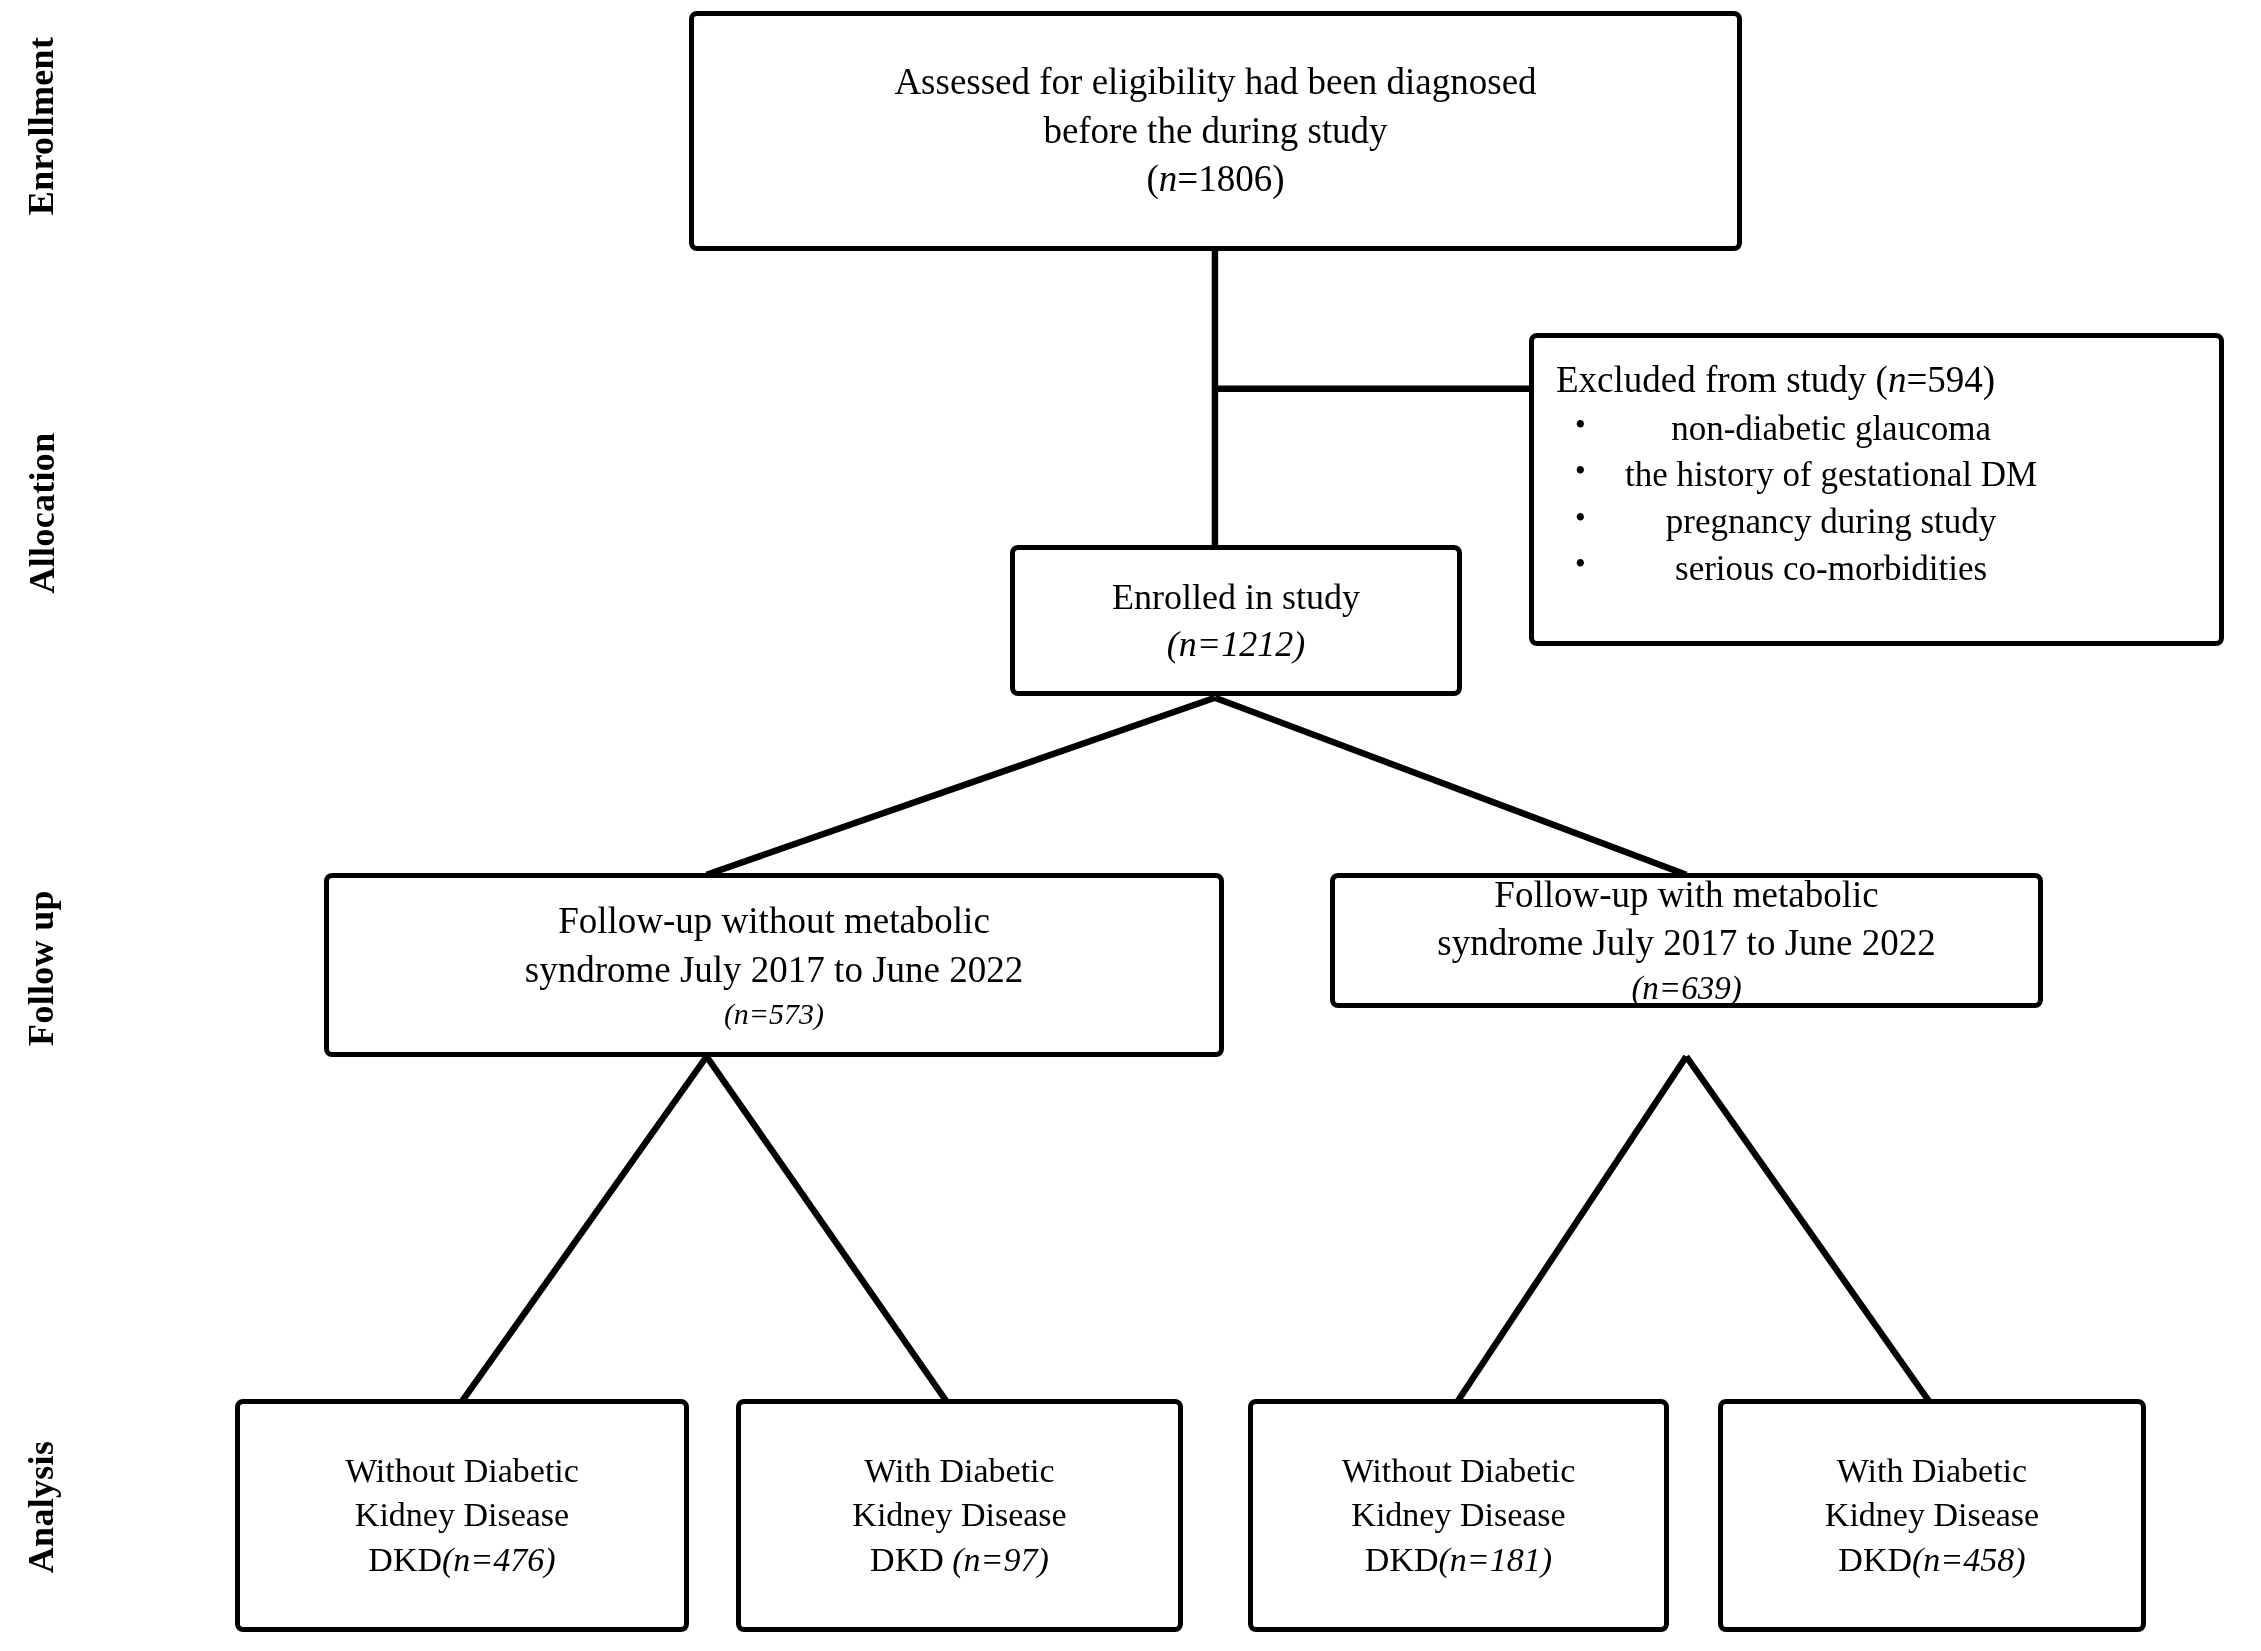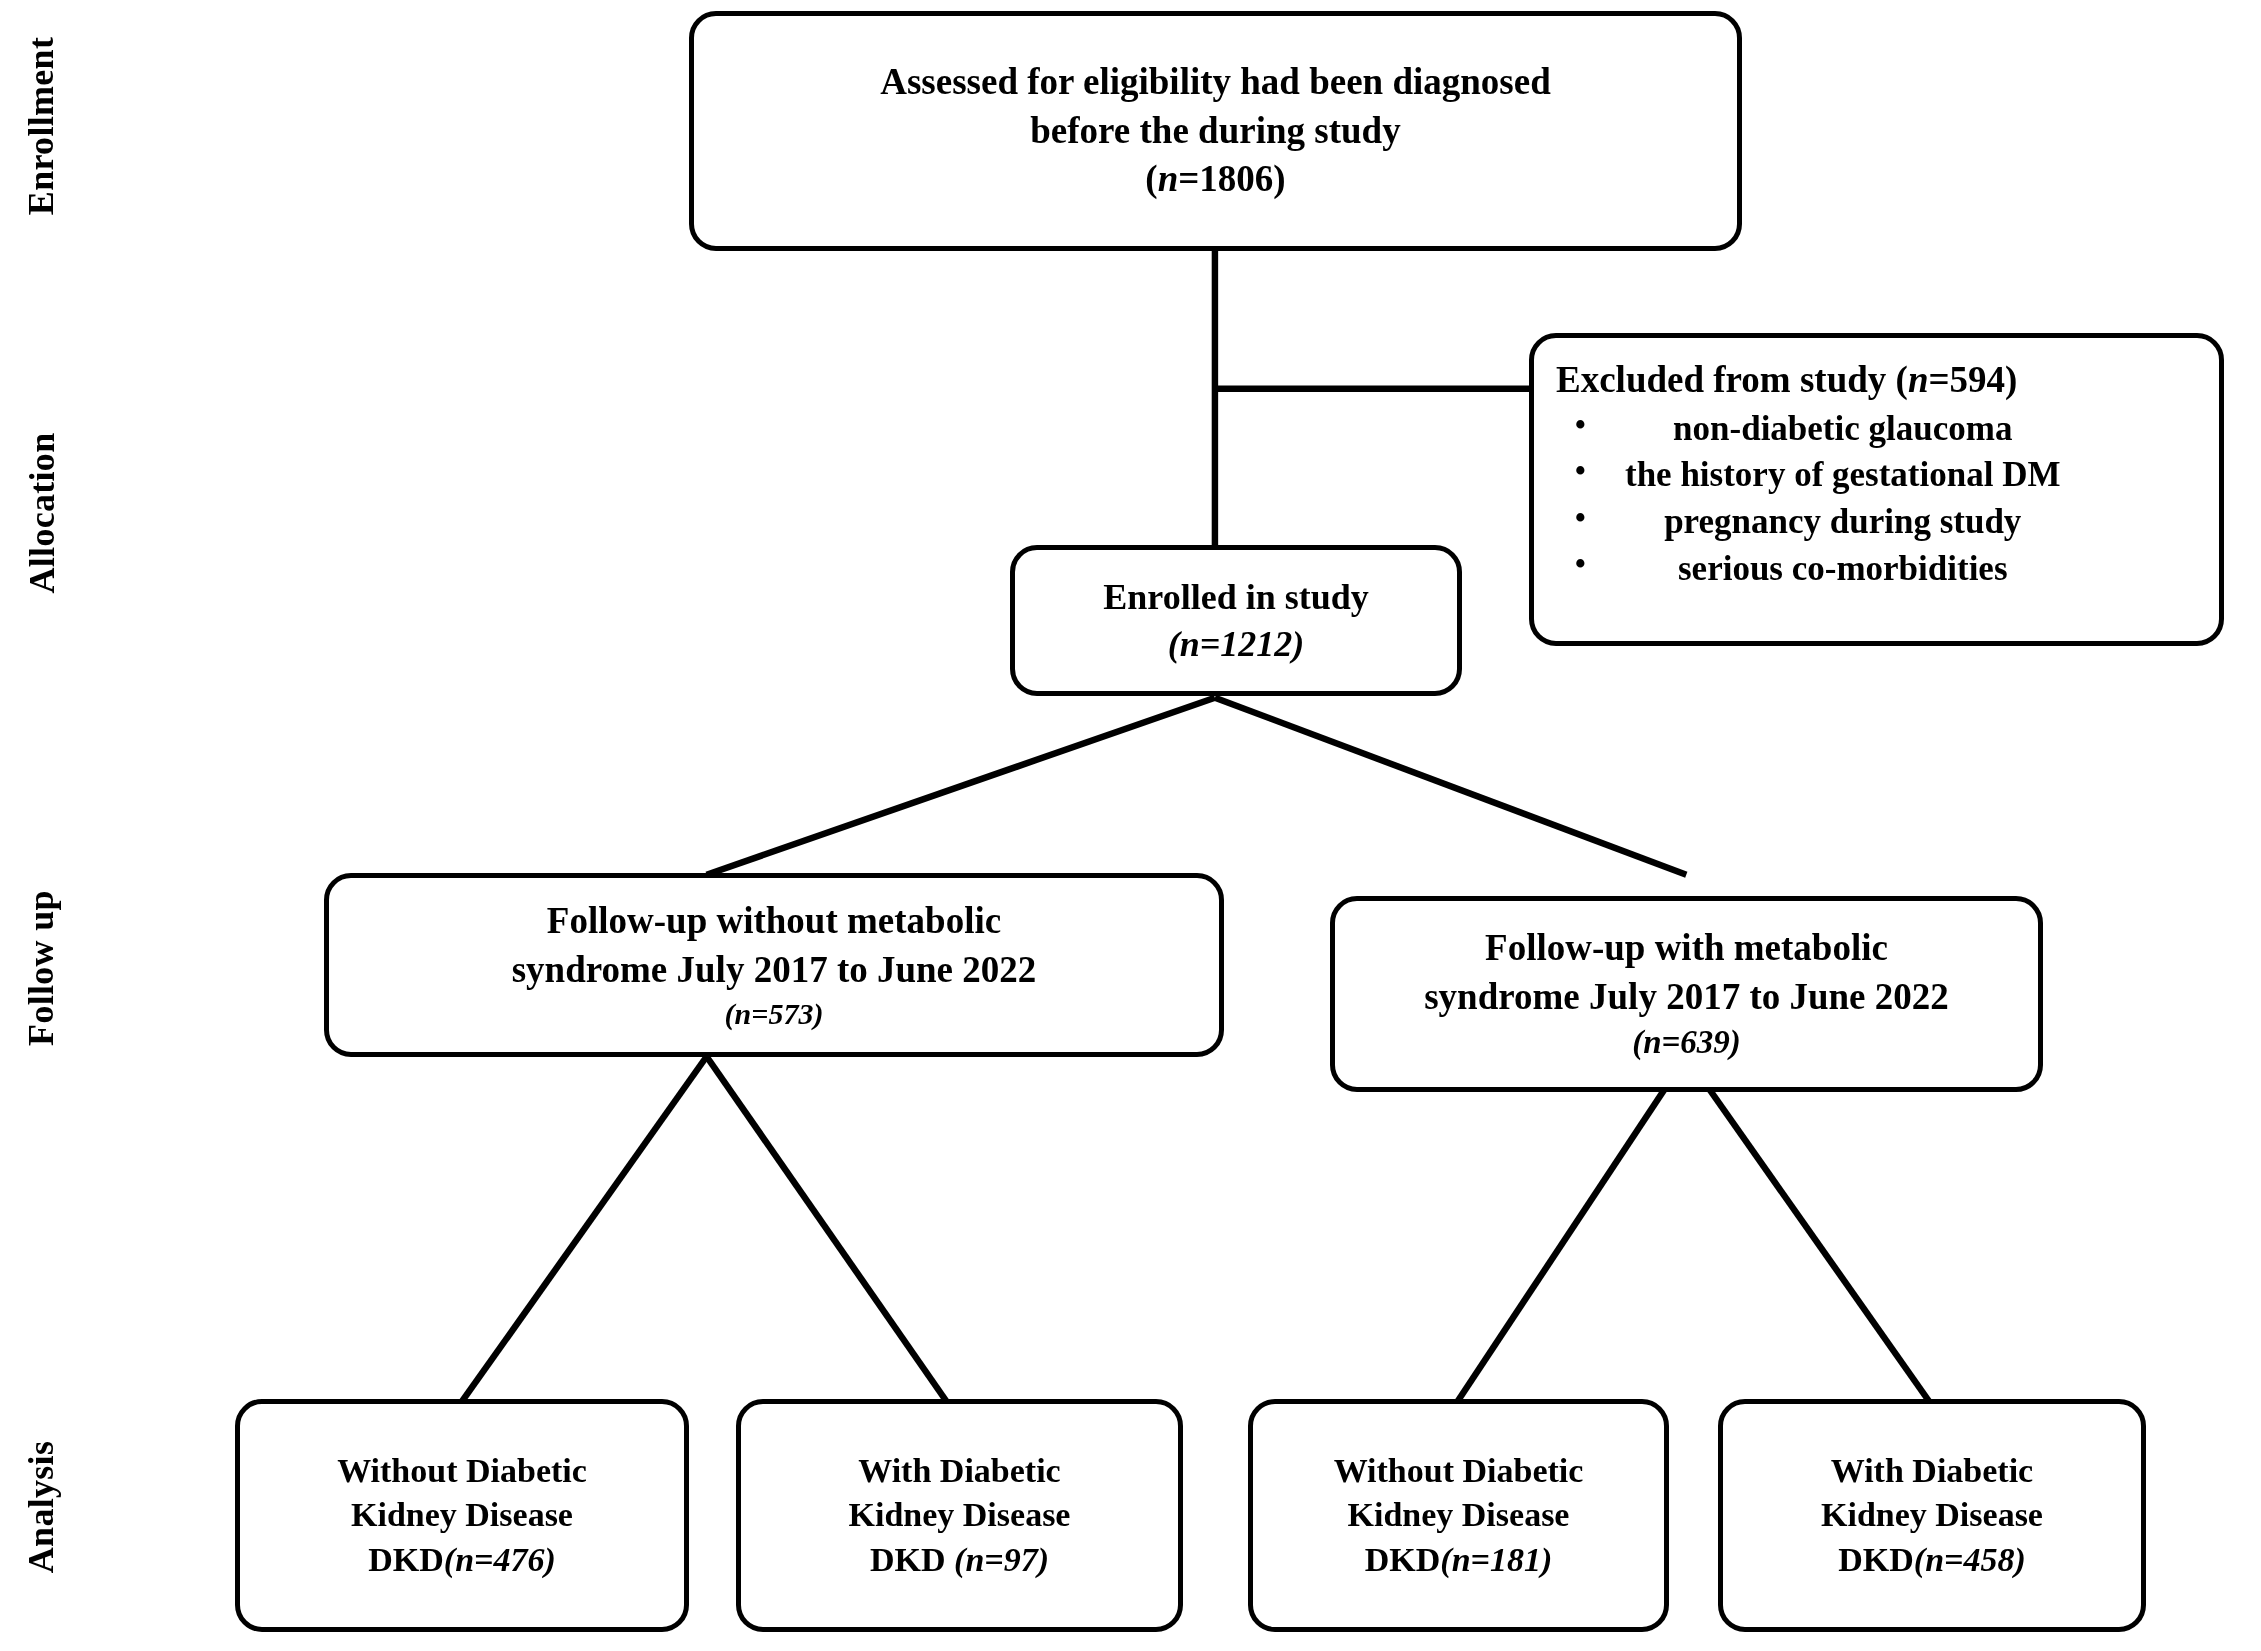--- a/index.html
+++ b/index.html
@@ -37,30 +37,29 @@
     transform: rotate(-90deg);
     transform-origin: center center;
   }
 
   
   .node {
     position: absolute;
     box-sizing: border-box;
     background: #ffffff;
     border: 5.3px solid #000000;
-    border-radius: 27px;
+    border-radius: 8px;
     display: flex;
     flex-direction: column;
     align-items: center;
     justify-content: center;
     text-align: center;
     font-size: 37px;
     line-height: 1.30;
     padding: 4.7px 15.2px;
-    font-weight: bold;
   }
   .node .ln { display: block; white-space: nowrap; }
   .nital { font-style: italic; }
 
   
   .node.excluded {
     align-items: flex-start;
     justify-content: flex-start;
     text-align: center;
     padding: 20px 17.6px 11.7px 22px;
@@ -157,21 +156,21 @@
     <span class="ln">Enrolled in study</span>
     <span class="ln nital">(n=1212)</span>
   </div>
 
   <div class="node" style="left:324px; top:873px; width:900px; height:184px;">
     <span class="ln">Follow-up without metabolic</span>
     <span class="ln">syndrome July 2017 to June 2022</span>
     <span class="ln nital" style="font-size:30px;">(n=573)</span>
   </div>
 
-  <div class="node" style="left:1330px; top:896px; width:713px; height:196px;">
+  <div class="node" style="left:1330px; top:873px; width:713px; height:135px;">
     <span class="ln">Follow-up with metabolic</span>
     <span class="ln">syndrome July 2017 to June 2022</span>
     <span class="ln nital" style="font-size:33px;text-align:center;">(n=639)</span>
   </div>
 
   <div class="node" style="left:235px; top:1399px; width:454px; height:233px; font-size:34px;">
     <span class="ln">Without Diabetic</span>
     <span class="ln">Kidney Disease</span>
     <span class="ln"><span>DKD</span><i>(n=476)</i></span>
   </div>

